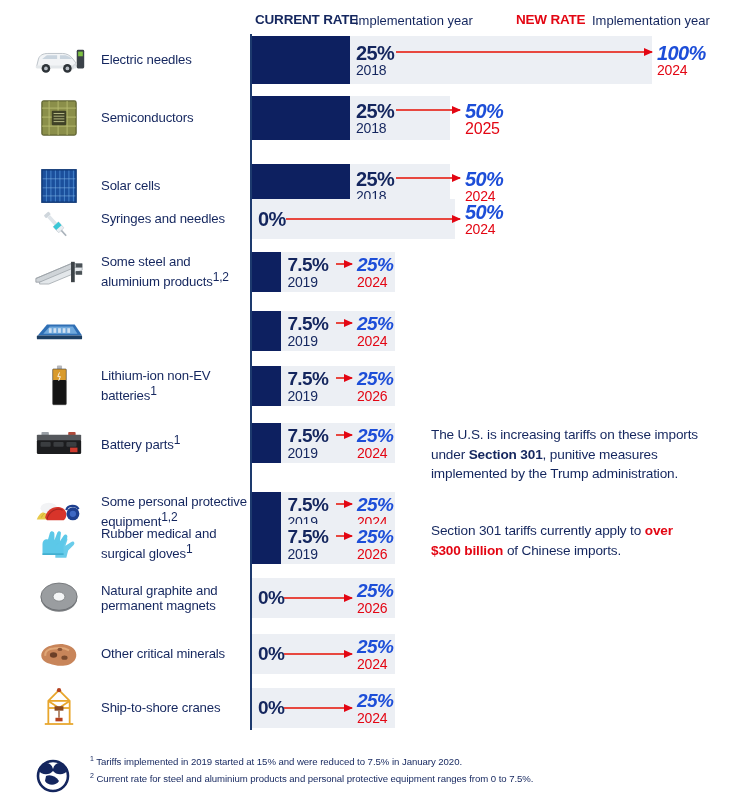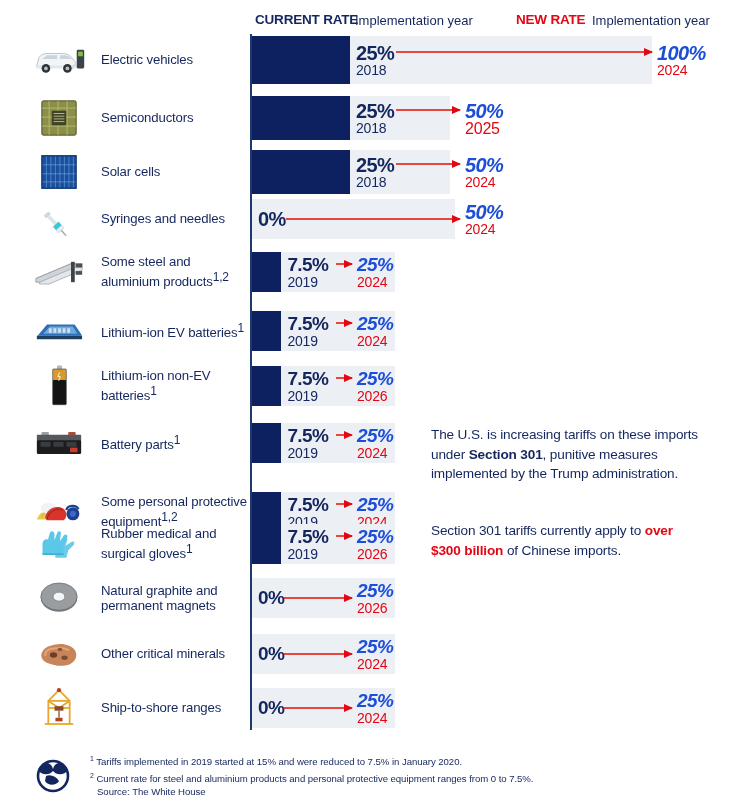--- a/index.html
+++ b/index.html
@@ -85,21 +85,21 @@
          <circle cx="16" cy="26" r="4.6" fill="#2d3338"></circle>
           <circle cx="16" cy="26" r="2" fill="#b9bfc6"></circle>
          <circle cx="39" cy="26" r="4.6" fill="#2d3338"></circle>
           <circle cx="39" cy="26" r="2" fill="#b9bfc6"></circle>
          <rect x="49" y="6" width="8" height="20" rx="1.5" fill="#3b4249"></rect>
          <rect x="50.5" y="8" width="5" height="5" fill="#7ec242"></rect>
          <path d="M49 21 C45 22 44 25 45 27" stroke="#d6dadd" stroke-width="1.6" fill="none"></path>
        </svg>
       </div>
       <div class="label-cell">
-        <div class="label-txt">Electric vehicles</div>
+        <div class="label-txt">Electric needles</div>
       </div>
       <div class="track" style="left: 252px; width: 400px;"></div>
       <div class="bar" style="left: 252px; width: 98px;"></div>
       <div class="cur-rate" style="left: 356px; font-size: 20px; top: 6px;">25%</div>
       <div class="cur-year" style="left: 356px; top: 26px; font-size: 14px;">2018</div>
       <div class="new-rate" style="left: 657px; font-size: 20px; top: 6px;">100%</div>
       <div class="new-year" style="left: 657px; top: 26px; font-size: 14px;">2024</div>
       <div class="arrow" style="left: 396px; width: 256px; top: 15px;"></div>
     </div>
     <div class="row" style="top: 96px; height: 44px;">
@@ -128,21 +128,21 @@
         <div class="label-txt">Semiconductors</div>
       </div>
       <div class="track" style="left: 252px; width: 198px;"></div>
       <div class="bar" style="left: 252px; width: 98px;"></div>
       <div class="cur-rate" style="left: 356px; font-size: 20px; top: 4px;">25%</div>
       <div class="cur-year" style="left: 356px; top: 24px; font-size: 14px;">2018</div>
       <div class="new-rate" style="left: 465px; font-size: 20px; top: 4px;">50%</div>
       <div class="new-year" style="left: 465px; top: 24px; font-size: 16px;">2025</div>
       <div class="arrow" style="left: 396px; width: 64px; top: 13px;"></div>
     </div>
-    <div class="row" style="top: 150px; height: 44px;">
+    <div class="row" style="top: 164px; height: 44px;">
       <div class="icon-cell">
         <svg viewBox="0 0 40 40" width="36" height="36">
          <rect x="1" y="2" width="38" height="36" fill="#1b4f9c"></rect>
          <g stroke="#4f8fd6" stroke-width="0.9">
            <line x1="6" y1="2" x2="6" y2="38"></line>
             <line x1="11" y1="2" x2="11" y2="38"></line>
            <line x1="16" y1="2" x2="16" y2="38"></line>
             <line x1="21" y1="2" x2="21" y2="38"></line>
            <line x1="26" y1="2" x2="26" y2="38"></line>
             <line x1="31" y1="2" x2="31" y2="38"></line>
@@ -218,23 +218,20 @@
          <g fill="#cfe0f2">
            <rect x="16" y="10" width="3" height="5"></rect>
             <rect x="21" y="10" width="3" height="5"></rect>
            <rect x="26" y="10" width="3" height="5"></rect>
             <rect x="31" y="10" width="3" height="5"></rect>
            <rect x="36" y="10" width="3" height="5"></rect>
          </g>
          <rect x="3" y="18" width="49" height="4" rx="1" fill="#1d3f63"></rect>
        </svg>
       </div>
-      <div class="label-cell">
-        <div class="label-txt">Lithium-ion EV batteries<sup>1</sup></div>
-      </div>
       <div class="track" style="left: 252px; width: 143px;"></div>
       <div class="bar" style="left: 252px; width: 29.4px;"></div>
       <div class="cur-rate" style="left: 287.4px; font-size: 19px; top: 2px;">7.5%</div>
       <div class="cur-year" style="left: 287.4px; top: 22px; font-size: 14px;">2019</div>
       <div class="new-rate" style="left: 357px; font-size: 19px; top: 2px;">25%</div>
       <div class="new-year" style="left: 357px; top: 22px; font-size: 14px;">2024</div>
       <div class="arrow" style="left: 336.2px; width: 15.8px; top: 11px;"></div>
     </div>
     <div class="row" style="top: 366px; height: 40px;">
       <div class="icon-cell">
@@ -376,21 +373,21 @@
            <path d="M6 14 L18 22 L30 14"></path>
            <path d="M2 40 L34 40"></path>
          </g>
          <circle cx="18" cy="2" r="2.4" fill="#b5421f"></circle>
          <rect x="13" y="20" width="10" height="5" fill="#8a4a22"></rect>
          <rect x="14" y="33" width="8" height="4" fill="#b5421f"></rect>
          <path d="M18 25 L18 33" stroke="#8a4a22" stroke-width="1.4"></path>
        </svg>
       </div>
       <div class="label-cell">
-        <div class="label-txt">Ship-to-shore ranges</div>
+        <div class="label-txt">Ship-to-shore cranes</div>
       </div>
       <div class="track" style="left: 252px; width: 143px;"></div>
       <div class="cur-rate" style="left: 258px; font-size: 19px; top: 9px;">0%</div>
       <div class="new-rate" style="left: 357px; font-size: 19px; top: 2px;">25%</div>
       <div class="new-year" style="left: 357px; top: 22px; font-size: 14px;">2024</div>
       <div class="arrow" style="left: 284.4px; width: 67.6px; top: 19px;"></div>
     </div>
   </div>
 
 <div class="note" style="top:425px;">
@@ -410,15 +407,14 @@
   </div>
   <div class="foot-txt">
     <div>
       <sup>1</sup>
       <span>Tariffs implemented in 2019 started at 15% and were reduced to 7.5% in January 2020.</span>
     </div>
     <div>
       <sup>2</sup>
       <span>Current rate for steel and aluminium products and personal protective equipment ranges from 0 to 7.5%.</span>
     </div>
-    <div style="padding-left:7px;">Source: The White House</div>
   </div>
 </div>
 
 </body></html>

